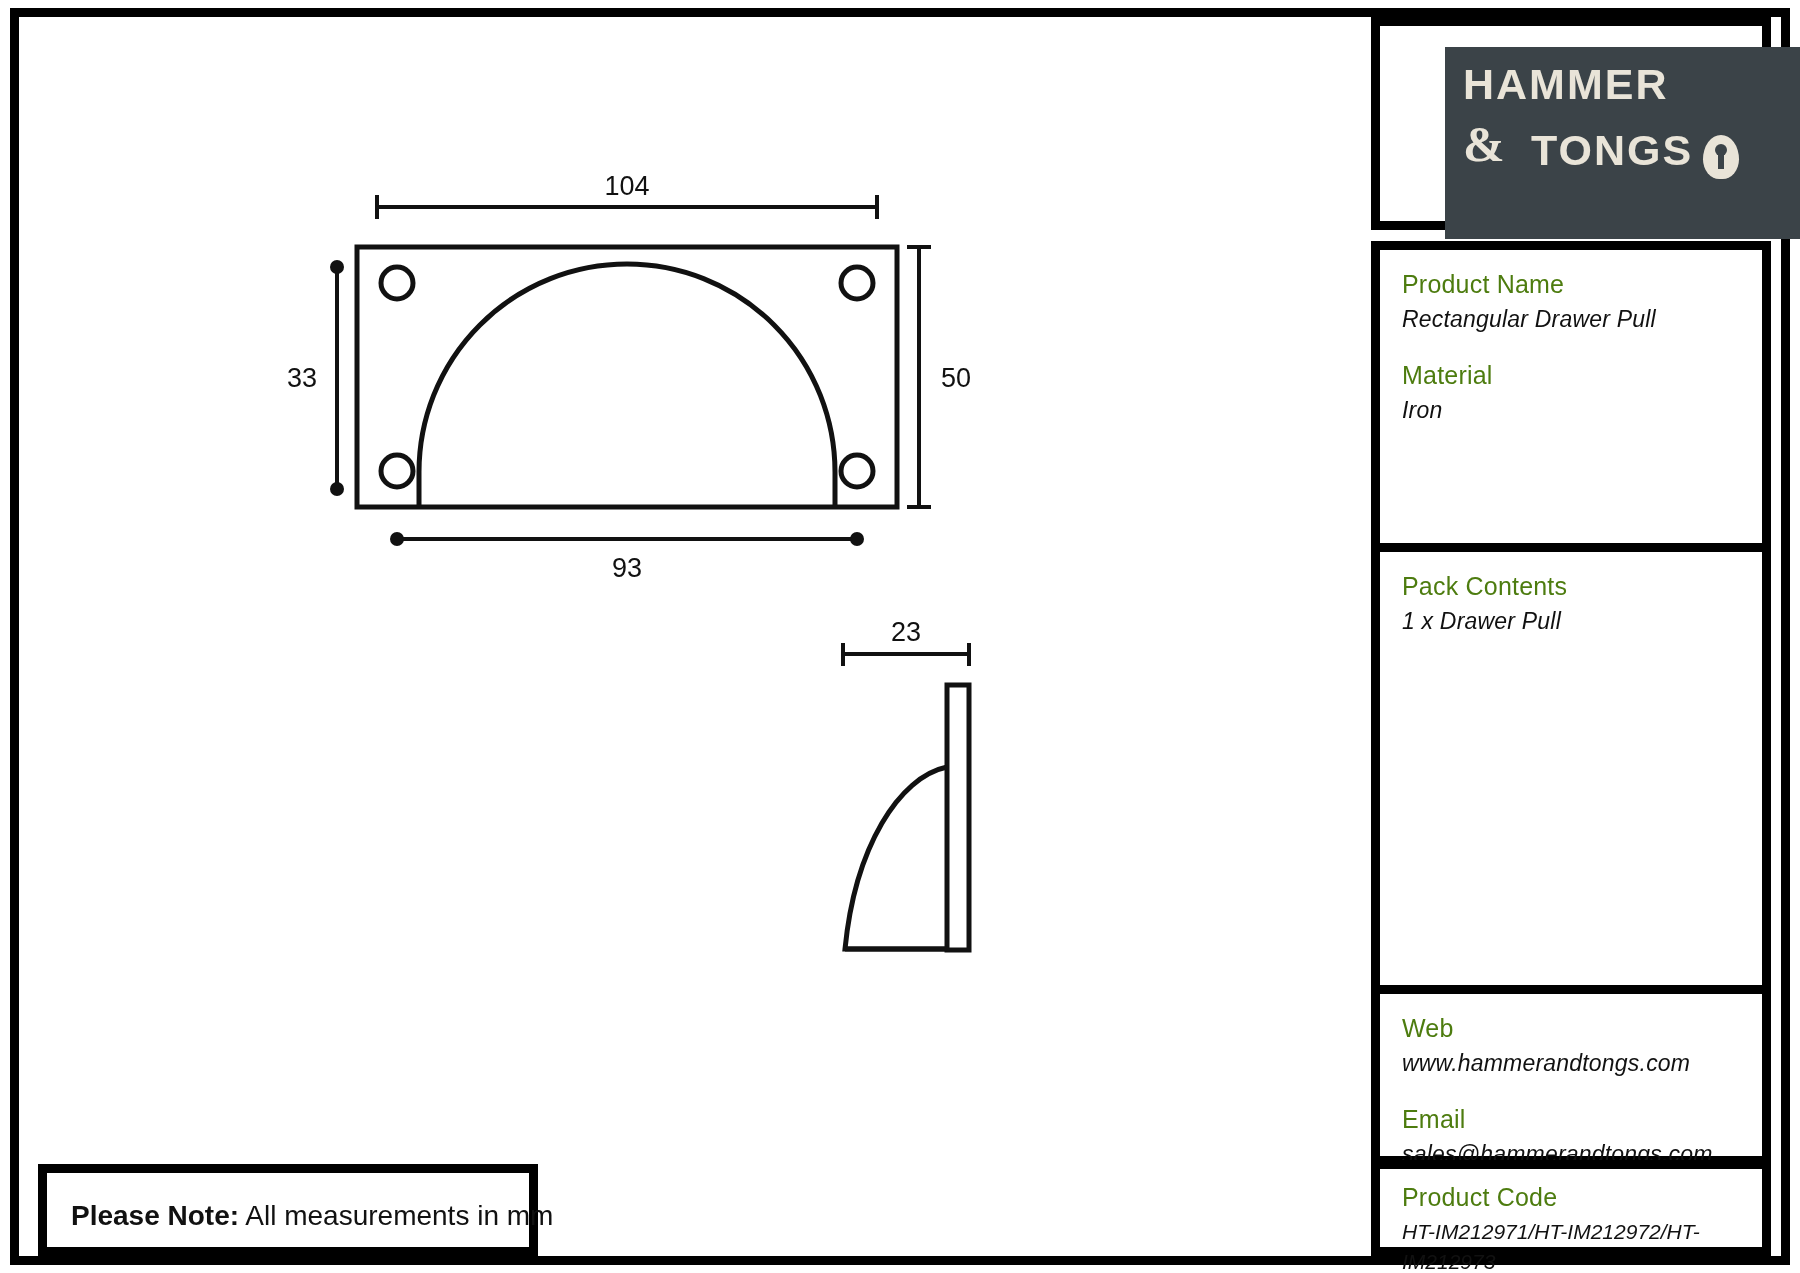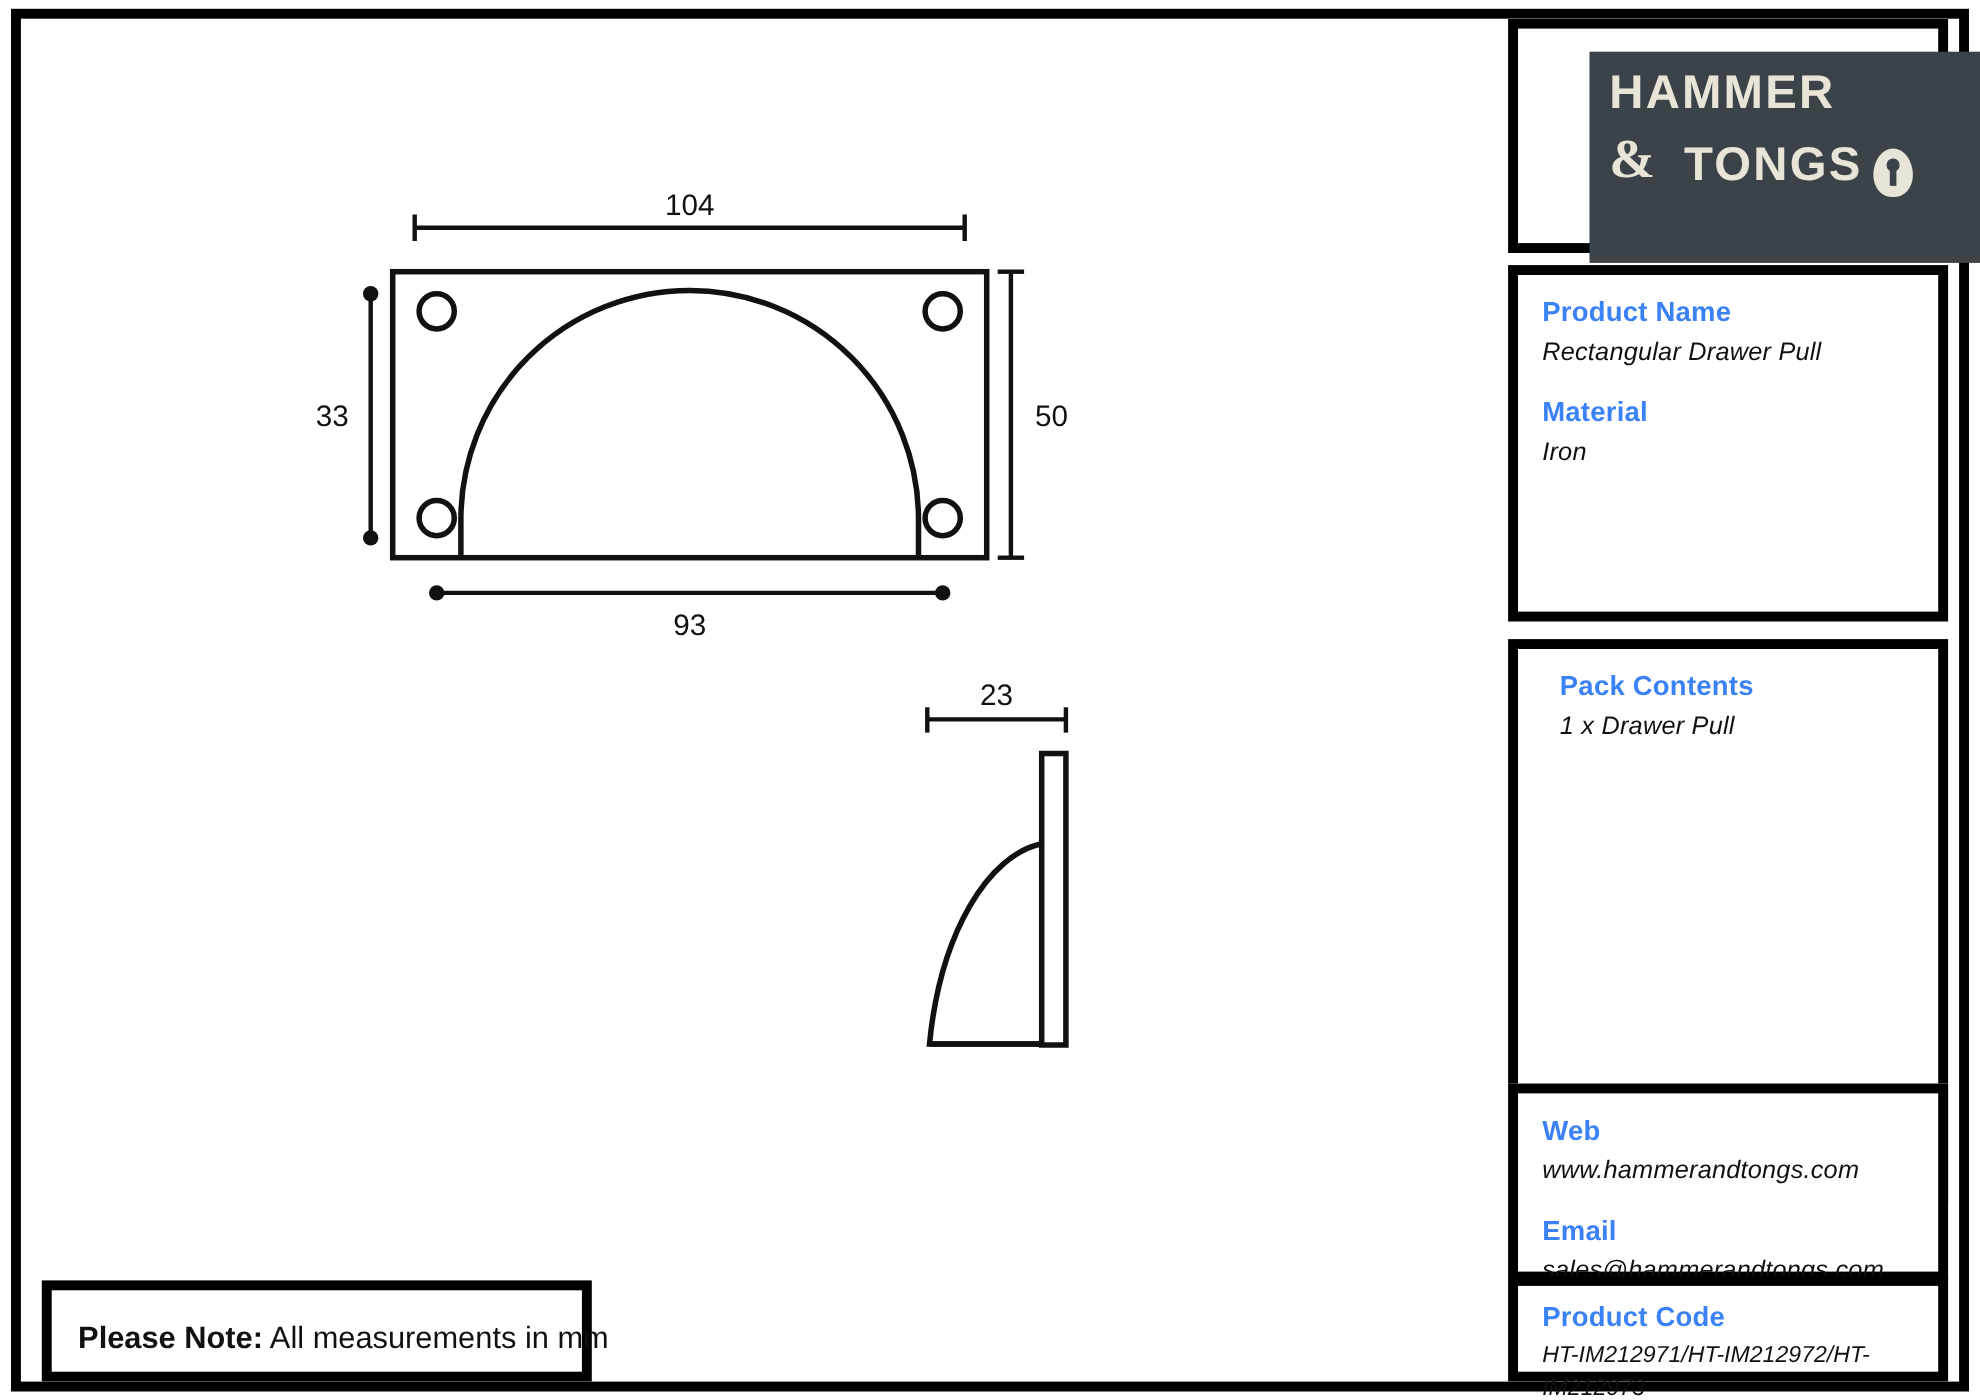--- a/index.html
+++ b/index.html
@@ -38,21 +38,21 @@
   }
   .info-box {
     position: absolute;
     left: 0;
     width: 400px;
     border: 9px solid #000000;
     background: #ffffff;
   }
   .box-logo   { top: 0px;   height: 213px; }
   .box-name   { top: 224px; height: 324px; }
-  .box-pack   { top: 564px; height: 513px; padding-left: 16px; }
+  .box-pack   { top: 526px; height: 513px; }
   .box-web    { top: 968px; height: 180px; }
   .box-code   { top: 1143px; height: 96px; }
 
   .logo-plate {
     position: absolute;
     left: 18px; top: 21px;
     width: 356px; height: 192px;
     background: #3b4348;
     overflow: hidden;
     margin-left: 47px;
@@ -106,22 +106,22 @@
     content: "";
     position: absolute;
     left: 15px; top: 17px;
     width: 6px; height: 17px;
     background: #3b4348;
   }
 
   .info-inner { padding: 20px 22px 0 22px; }
   .info-heading {
     font-size: 25px;
-    font-weight: bold;
-    color: #3b82f6;
+    font-weight: normal;
+    color: #4d7c0f;
     margin: 0 0 5px 0;
     letter-spacing: 0.2px;
   }
   .info-value {
     font-size: 23px;
     color: #111111;
     margin: 0;
     line-height: 30px;
     letter-spacing: 0.2px;
     font-style: italic;

